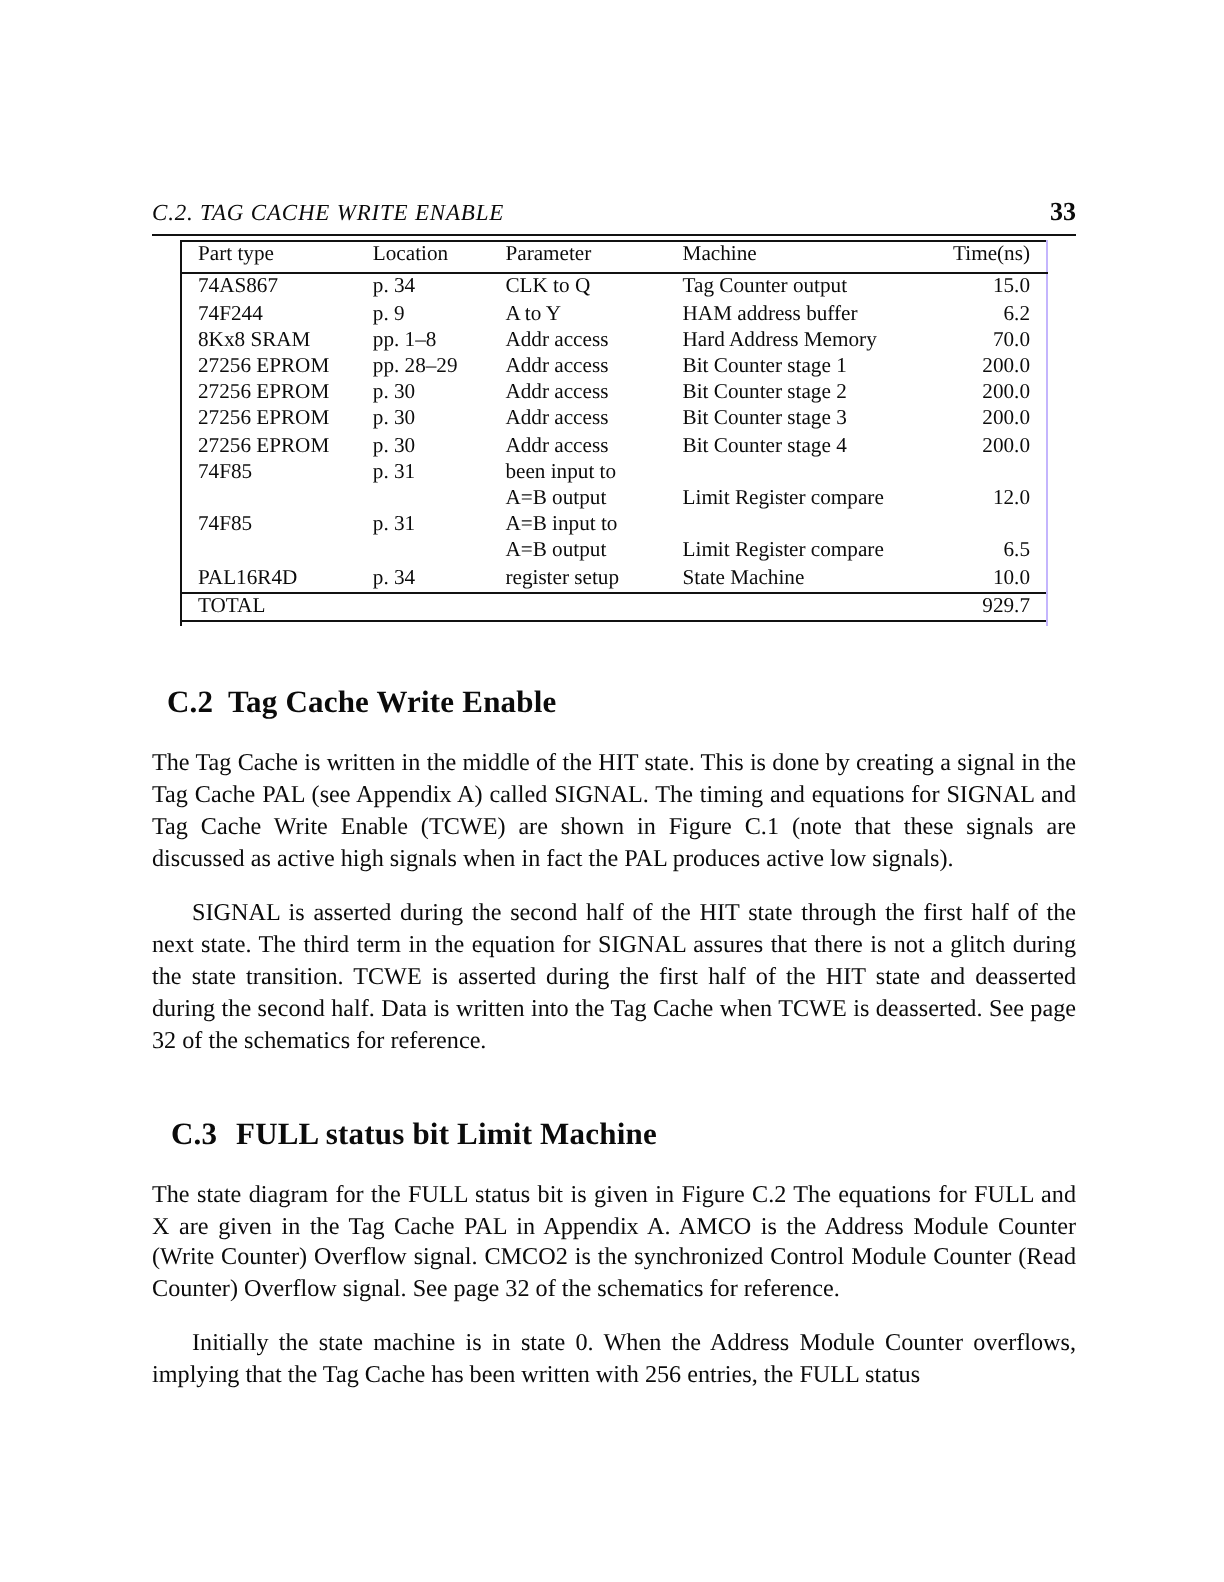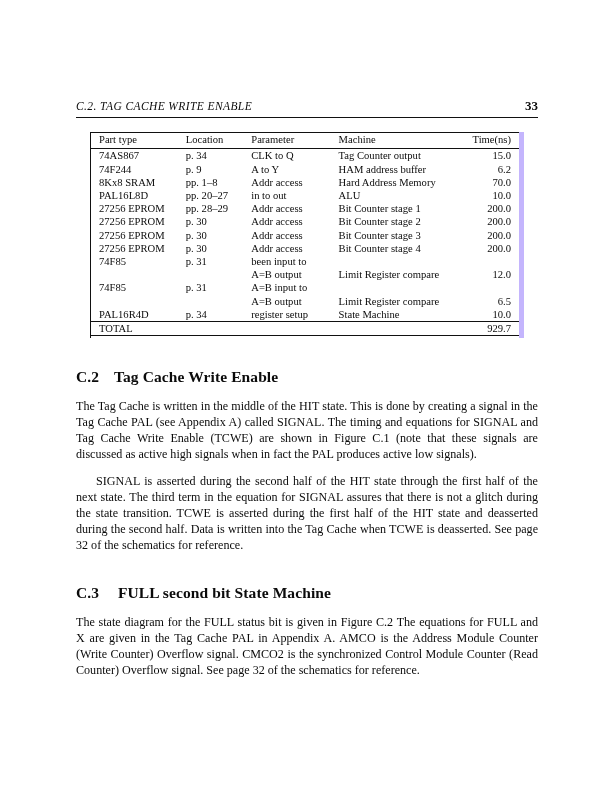--- a/index.html
+++ b/index.html
@@ -43,21 +43,21 @@
     letter-spacing: 0;
   }
   .rule {
     border-bottom: 1px solid #111;
     margin-top: 3px;
     width: 100%;
   }
 
   
   table.spec {
-    margin-top: 14px;
+    margin-top: 2px;
     margin-left: 14px;
     border-collapse: collapse;
     font-size: 10.6px;
     width: 434px;
   }
   table.spec td, table.spec th {
     padding: 1.1px 4px;
     text-align: left;
     font-weight: normal;
     white-space: nowrap;
@@ -66,40 +66,40 @@
   table.spec .c-loc    { width: 66px; }
   table.spec .c-param  { width: 92px; }
   table.spec .c-func   { width: 140px; }
   table.spec .c-time   { text-align: right; padding-right: 8px; }
   .tbl-top  td { border-top: 1px solid #111; }
   .tbl-head td { padding-top: 2px; padding-bottom: 2px; }
   .tbl-head-rule td { border-bottom: 1px solid #111; padding: 0; height: 0; }
   .tbl-total td { border-top: 1px solid #111; padding-top: 2px; padding-bottom: 2px;}
   .tbl-bottom td { border-top: 1px solid #111; padding: 0; height: 0; }
   .vrule-left { border-left: 1px solid #111; }
-  .vrule-right { border-right: 5px solid #c4b5fd; }
+  .vrule-right { border-right: 1px solid #c4b5fd; }
 
   p {
     font-size: 12.1px;
     line-height: 1.32;
     margin: 0;
     text-align: justify;
   }
   p.after-table { margin-top: 10px; text-indent: 20px; }
   p.indent { text-indent: 20px; }
   p.noindent { text-indent: 0; }
   p.gap { margin-top: 11px; }
 
   h2.section {
     font-size: 15.5px;
     font-weight: bold;
     margin: 30px 0 13px 0;
     letter-spacing: 0.1px;
   }
-  h2.section .num { display: inline-block; min-width: 38px; }
+  h2.section .num { display: inline-block; min-width: 38px; text-align: center; }
   h2.section.wide .num { min-width: 42px; }
 </style>
 </head>
 <body>
 
 <div class="page">
   <div class="content">
 
     <div class="runhead">
       <span>C.2.  TAG CACHE WRITE ENABLE</span>
@@ -139,27 +139,20 @@
         <td class="c-time vrule-right">6.2</td>
       </tr>
       <tr>
         <td class="c-part vrule-left">8Kx8 SRAM</td>
         <td class="c-loc">pp. 1–8</td>
         <td class="c-param">Addr access</td>
         <td class="c-func">Hard Address Memory</td>
         <td class="c-time vrule-right">70.0</td>
       </tr>
       <tr>
-        <td class="c-part vrule-left">PAL16L8D</td>
-        <td class="c-loc">pp. 20–27</td>
-        <td class="c-param">in to out</td>
-        <td class="c-func">ALU</td>
-        <td class="c-time vrule-right">10.0</td>
-      </tr>
-      <tr>
         <td class="c-part vrule-left">27256 EPROM</td>
         <td class="c-loc">pp. 28–29</td>
         <td class="c-param">Addr access</td>
         <td class="c-func">Bit Counter stage 1</td>
         <td class="c-time vrule-right">200.0</td>
       </tr>
       <tr>
         <td class="c-part vrule-left">27256 EPROM</td>
         <td class="c-loc">p. 30</td>
         <td class="c-param">Addr access</td>
@@ -234,18 +227,19 @@
       </table>
 
 
     <h2 class="section">
       <span class="num">C.2</span><span>Tag Cache Write Enable</span>
     </h2>
     <p class="noindent">The Tag Cache is written in the middle of the HIT state. This is done by creating a signal in the Tag Cache PAL (see Appendix A) called SIGNAL. The timing and equations for SIGNAL and Tag Cache Write Enable (TCWE) are shown in Figure C.1 (note that these signals are discussed as active high signals when in fact the PAL produces active low signals).</p>
     <p class="indent gap">SIGNAL is asserted during the second half of the HIT state through the first half of the next state. The third term in the equation for SIGNAL assures that there is not a glitch during the state transition. TCWE is asserted during the first half of the HIT state and deasserted during the second half. Data is written into the Tag Cache when TCWE is deasserted. See page 32 of the schematics for reference.</p>
 
     <h2 class="section wide">
-      <span class="num">C.3</span><span>FULL second bit State Machine</span>
+      <span class="num">C.3</span><span>FULL status bit Limit Machine</span>
     </h2>
     <p class="noindent">The state diagram for the FULL status bit is given in Figure C.2 The equations for FULL and X are given in the Tag Cache PAL in Appendix A. AMCO is the Address Module Counter (Write Counter) Overflow signal. CMCO2 is the synchronized Control Module Counter (Read Counter) Overflow signal.  See page 32 of the schematics for reference.</p>
+    <p class="indent gap">Initially the state machine is in state 0. When the Address Module Counter overflows, implying that the Tag Cache has been written with 256 entries, the FULL status</p>
 
   </div>
 </div>
 
 </body></html>

